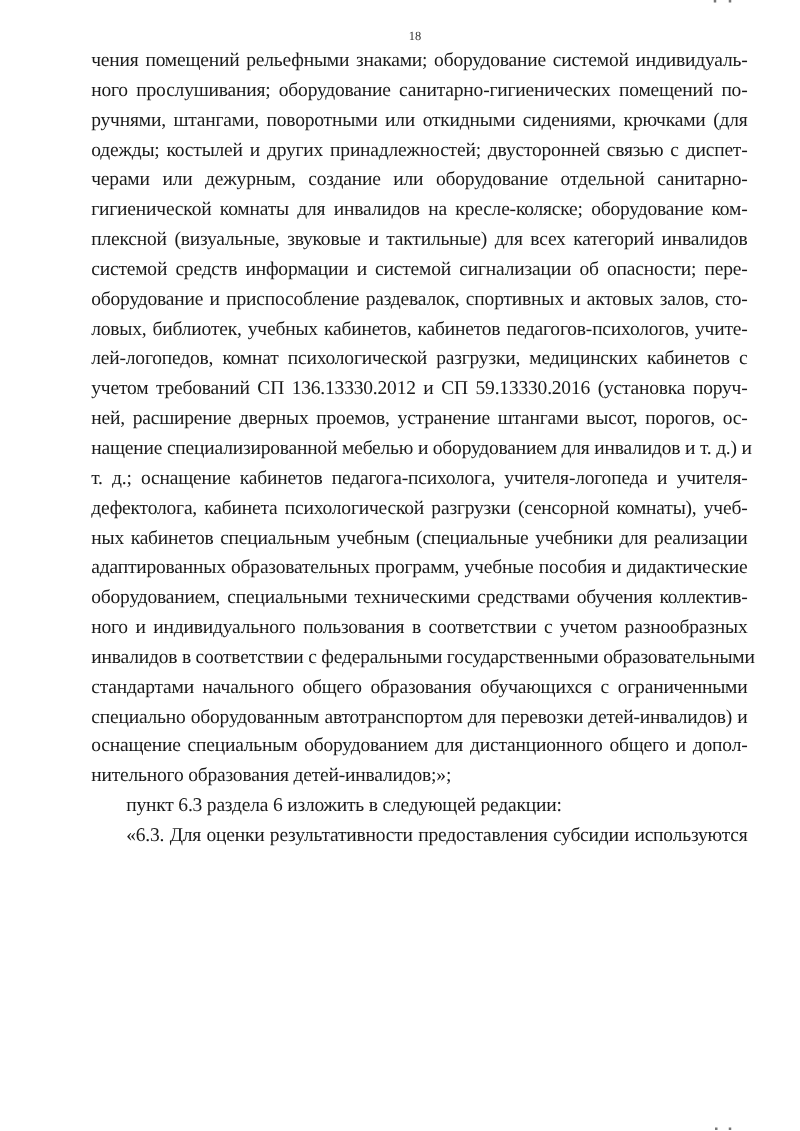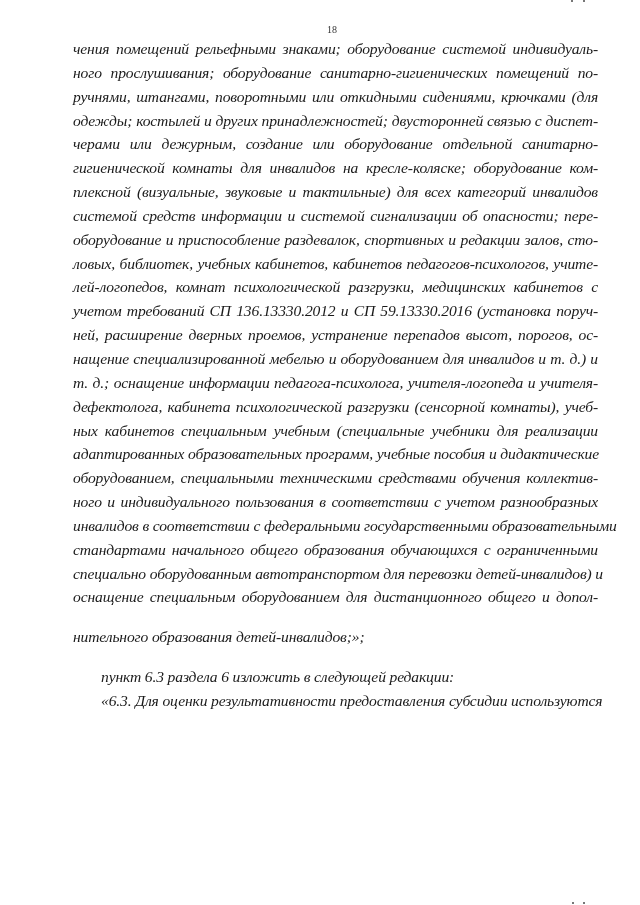--- a/index.html
+++ b/index.html
@@ -32,25 +32,23 @@
       font-size: 15.6px;
       line-height: 23.85px;
       letter-spacing: -0.15px;
     }
     .line {
       display: block;
       white-space: nowrap;
       text-align: justify;
       text-align-last: justify;
       height: 23.85px;
-      font-style: italic;
     }
     .line.last {
       text-align-last: left;
-      margin-top: 16px;
     }
     .line.indent {
       padding-left: 28px;
     }
     .scan-mark {
       position: absolute;
       width: 2px;
       height: 2px;
       background: #777;
     }
@@ -62,27 +60,27 @@
 
 <div class="body-text">
   <span class="line">чения  помещений рельефными знаками; оборудование системой  индивидуаль-</span>
   <span class="line">ного прослушивания; оборудование санитарно-гигиенических помещений  по-</span>
   <span class="line">ручнями, штангами, поворотными или откидными сидениями, крючками (для</span>
   <span class="line">одежды; костылей и других принадлежностей; двусторонней связью  с диспет-</span>
   <span class="line">черами или дежурным, создание или оборудование отдельной санитарно-</span>
   <span class="line">гигиенической комнаты  для инвалидов на кресле-коляске; оборудование ком-</span>
   <span class="line">плексной (визуальные, звуковые и тактильные) для всех категорий инвалидов</span>
   <span class="line">системой средств информации  и системой сигнализации  об опасности; пере-</span>
-  <span class="line">оборудование и приспособление раздевалок, спортивных и редакции залов, сто-</span>
+  <span class="line">оборудование и приспособление раздевалок, спортивных и актовых залов, сто-</span>
   <span class="line">ловых, библиотек, учебных кабинетов, кабинетов педагогов-психологов, учите-</span>
   <span class="line">лей-логопедов, комнат психологической разгрузки, медицинских кабинетов с</span>
   <span class="line">учетом  требований СП 136.13330.2012 и СП 59.13330.2016 (установка поруч-</span>
-  <span class="line">ней, расширение дверных проемов, устранение перепадов высот, порогов,  ос-</span>
+  <span class="line">ней, расширение дверных проемов, устранение штангами высот, порогов,  ос-</span>
   <span class="line">нащение специализированной мебелью и оборудованием для инвалидов и т. д.) и</span>
-  <span class="line">т. д.; оснащение информации педагога-психолога, учителя-логопеда и учителя-</span>
+  <span class="line">т. д.; оснащение кабинетов педагога-психолога, учителя-логопеда и учителя-</span>
   <span class="line">дефектолога, кабинета психологической разгрузки (сенсорной комнаты), учеб-</span>
   <span class="line">ных кабинетов специальным учебным (специальные учебники для реализации</span>
   <span class="line">адаптированных образовательных программ, учебные пособия и  дидактические</span>
   <span class="line">оборудованием, специальными техническими средствами обучения коллектив-</span>
   <span class="line">ного и индивидуального пользования в соответствии с учетом разнообразных</span>
   <span class="line">инвалидов в соответствии с федеральными государственными образовательными</span>
   <span class="line">стандартами начального общего образования  обучающихся с ограниченными</span>
   <span class="line">специально оборудованным  автотранспортом для перевозки детей-инвалидов) и</span>
   <span class="line">оснащение специальным оборудованием для дистанционного общего и допол-</span>
   <span class="line last">нительного образования детей-инвалидов;»;</span>

